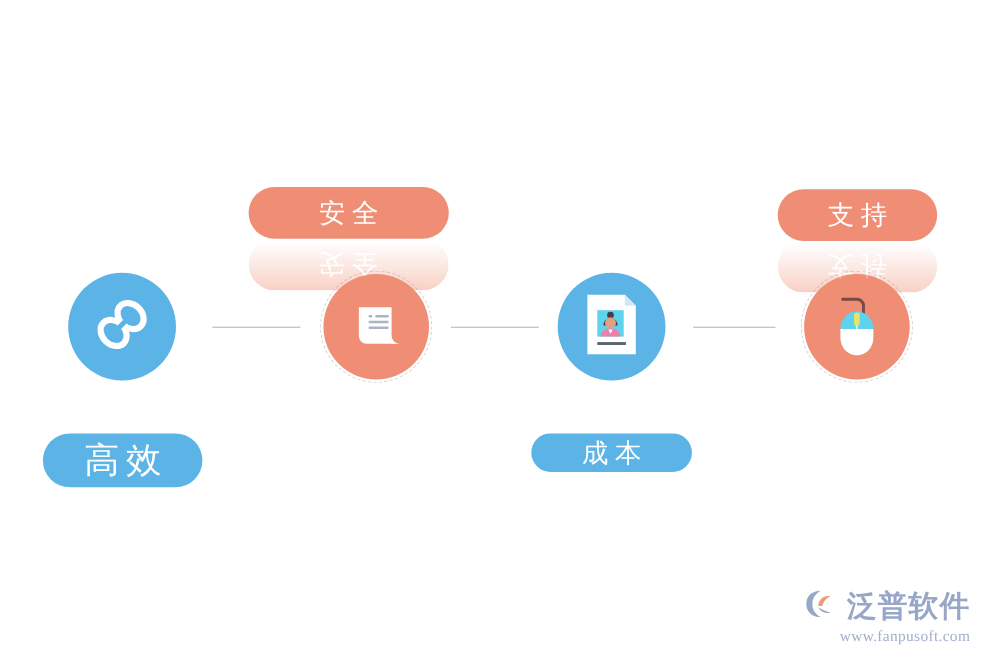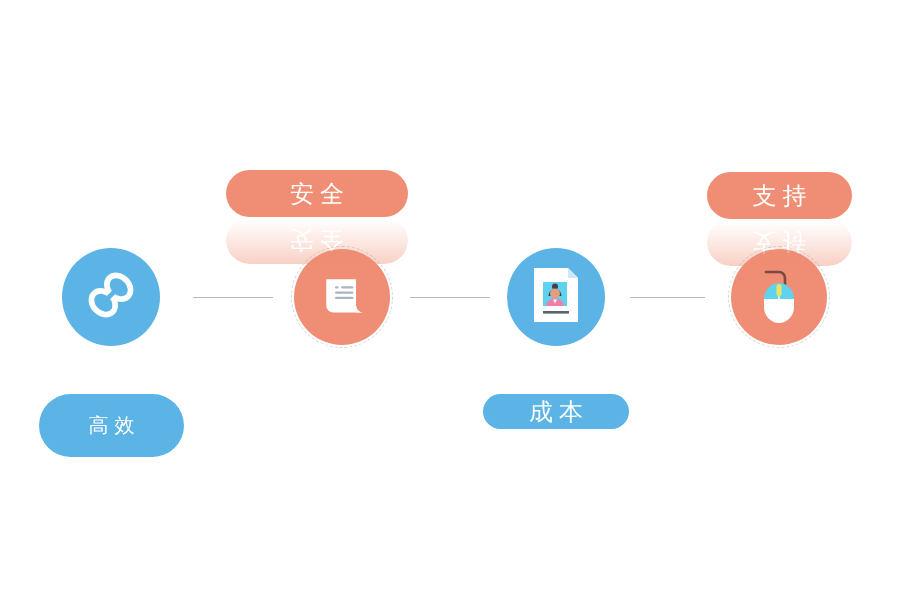--- a/index.html
+++ b/index.html
@@ -175,22 +175,38 @@
     <span>安全</span>
   </div>
 
   <div class="reflection" style="left:707px;top:219px;width:145px;height:47px;font-size:24px;">
     <span style="padding-top:8px;">支持</span>
   </div>
   <div class="pill orange" style="left:707px;top:172px;width:145px;height:47px;font-size:24px;">
     <span>支持</span>
   </div>
 
-  <div class="pill blue" style="left:39px;top:394px;width:145px;height:63px;font-size:20px;">
+  <div class="pill blue" style="left:39px;top:394px;width:145px;height:49px;font-size:32px;">
     <span>高效</span>
   </div>
 
   <div class="pill blue" style="left:483px;top:394px;width:146px;height:35px;font-size:24px;">
     <span>成本</span>
   </div>
 
+  <div id="watermark">
+    <div class="wm-top">
+      <span style="display:block;">
+        <svg width="34" height="30" viewBox="0 0 34 30">
+
+          <path d="M14 3 C5 3 1 9 1 15 C1 21 5 27 14 27 C9 24 6.5 20 6.5 15 C6.5 10 9 6 14 3 Z" fill="#8fa0c4"></path>
+
+          <path d="M12 17 C12 11 17 7 23 8 C19 10 16.5 13 15.5 17 Z" fill="#e9956f"></path>
+
+          <path d="M12 18 C14 22 18.5 24 23 23 C18.5 21.5 15 20 12 18 Z" fill="#8fa0c4"></path>
+        </svg>
+      </span>
+      <span class="wm-text">泛普软件</span>
+    </div>
+    <div class="wm-url">www.fanpusoft.com</div>
+  </div>
 
 </div>
 
 </body></html>

